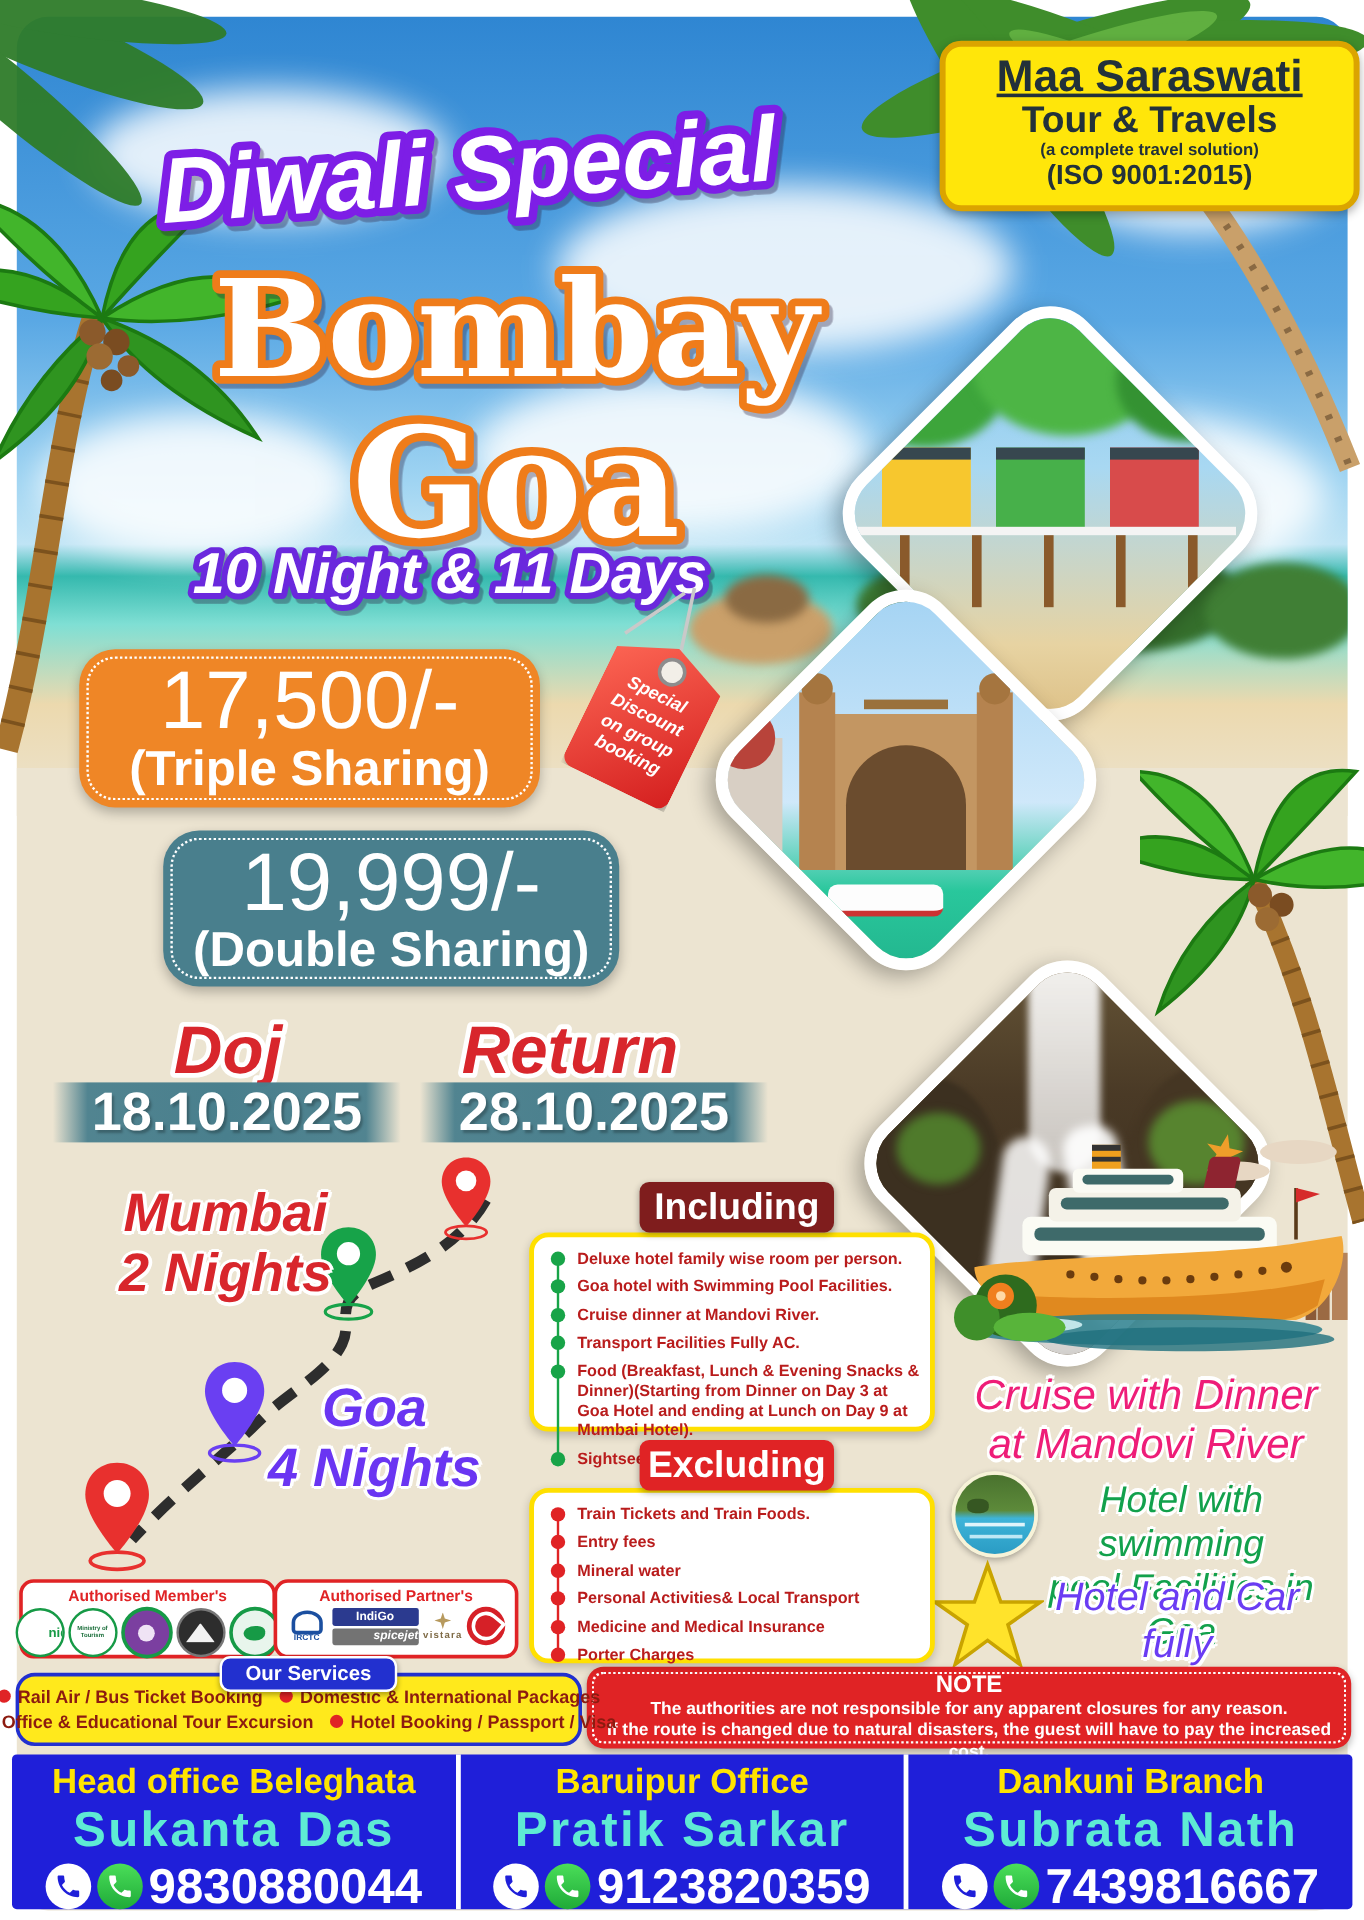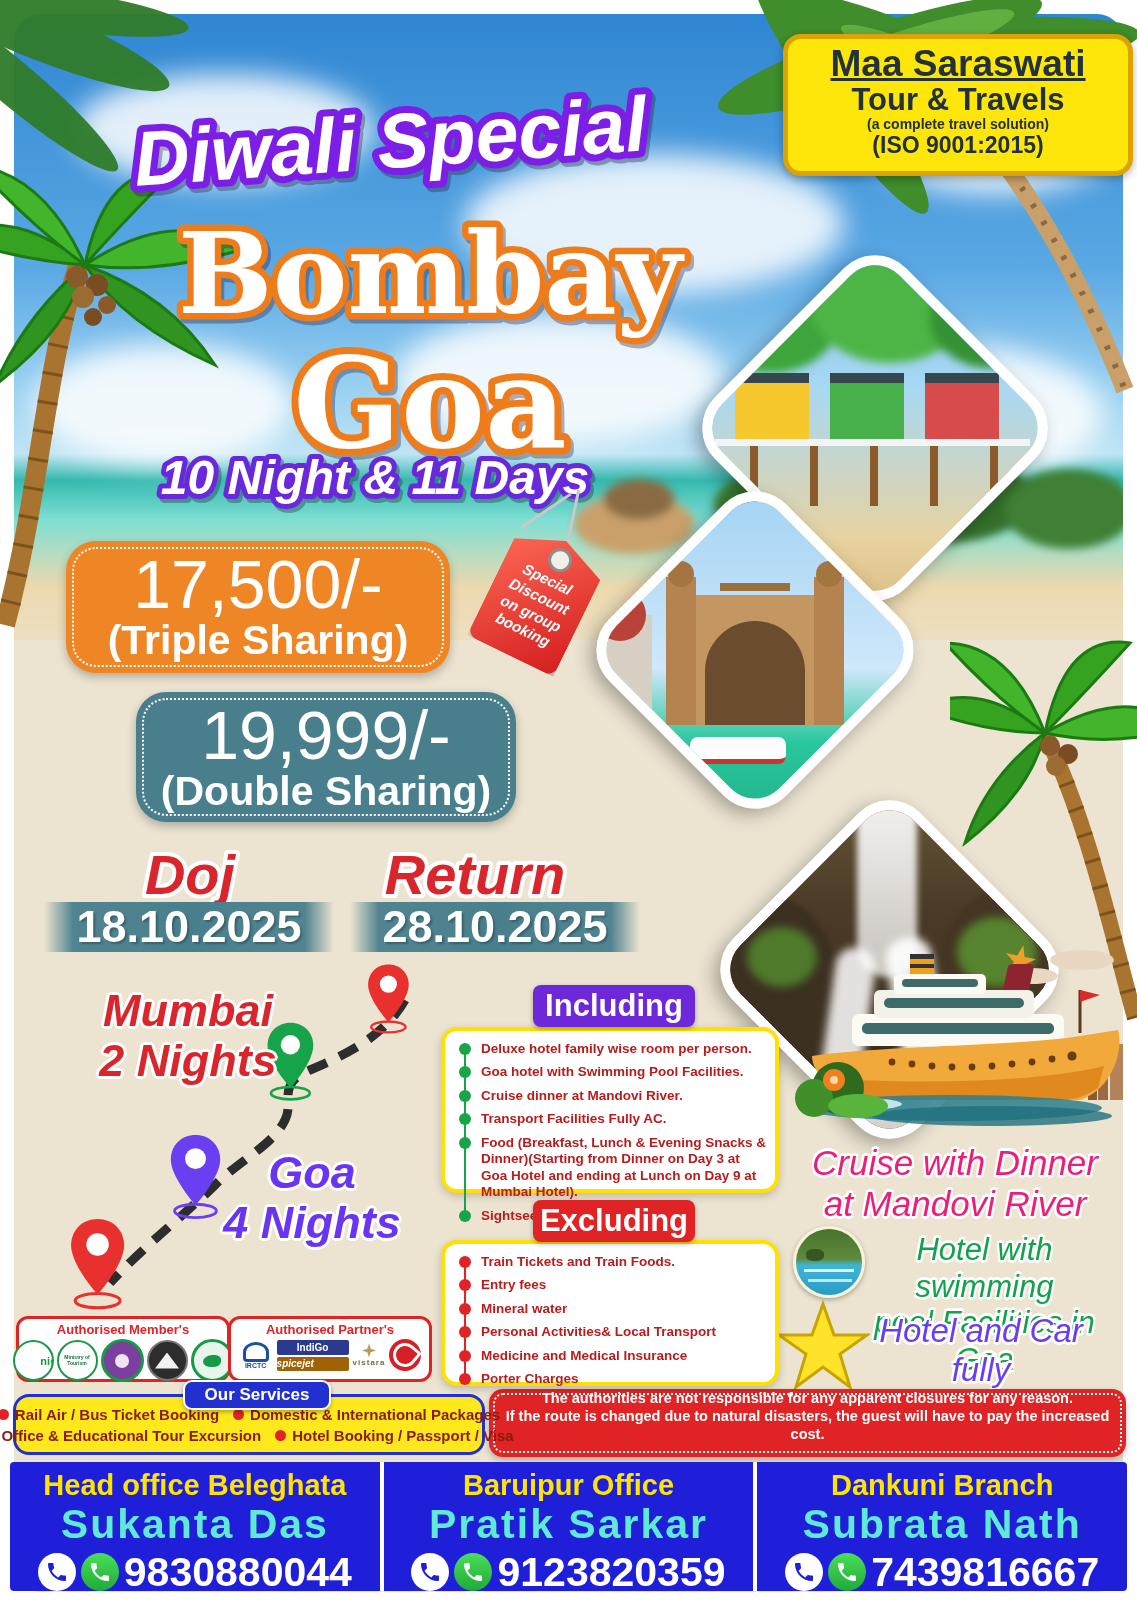--- a/index.html
+++ b/index.html
@@ -282,21 +282,21 @@
   </svg>
   <div class="abs route-label" style="left:88px;top:986px;width:200px;font-size:45px;color:#d8262c;">
     <div>Mumbai</div>
     <div>2 Nights</div>
   </div>
   <div class="abs route-label" style="left:222px;top:1148px;width:180px;font-size:45px;color:#6a35f2;">
     <div>Goa</div>
     <div>4 Nights</div>
   </div>
 
-  <div class="abs sec-head" style="left:533px;top:985px;width:162px;background:#6d28d9;">
+  <div class="abs sec-head" style="left:533px;top:985px;width:162px;background:#7f1d1d;">
     <span>Including</span>
   </div>
   <div class="abs listbox" style="left:441px;top:1027px;width:330px;height:158px;--dot:#18a448;">
     <ul>
       <li>Deluxe hotel family wise room per person.</li>
       <li>Goa hotel with Swimming Pool Facilities.</li>
       <li>Cruise dinner at Mandovi River.</li>
       <li>Transport Facilities Fully AC.</li>
       <li>Food (Breakfast, Lunch &amp; Evening Snacks &amp; Dinner)(Starting from Dinner on Day 3 at Goa Hotel and ending at Lunch on Day 9 at Mumbai Hotel).</li>
       <li>Sightseeing according to plan.</li>
@@ -411,21 +411,21 @@
 
   <div class="abs certbox" style="left:228px;top:1316px;width:198px;height:60px;">
     <div class="ttl">Authorised Partner's</div>
     <div class="logorow" style="gap:4px;">
       <div style="width:34px;text-align:center;">
         <div style="width:20px;height:14px;margin:0 auto;border:3px solid #1b4fa0;border-radius:50% 50% 4px 4px;"></div>
         <div style="font-size:7px;font-weight:bold;color:#1b4fa0;">IRCTC</div>
       </div>
       <div>
         <div style="width:72px;height:15px;background:#2b3a8f;color:#fff;font-size:10px;font-weight:bold;text-align:center;line-height:15px;border-radius:2px;">IndiGo</div>
-        <div style="width:72px;height:14px;background:#a16207;color:#fff;font-size:10px;font-weight:bold;font-style:italic;text-align:left;line-height:14px;border-radius:2px;margin-top:2px;">spicejet</div>
+        <div style="width:72px;height:14px;background:#737373;color:#fff;font-size:10px;font-weight:bold;font-style:italic;text-align:right;line-height:14px;border-radius:2px;margin-top:2px;">spicejet</div>
       </div>
       <div style="text-align:center;">
         <div style="width:14px;height:14px;margin:0 auto;background:#b79a5e;clip-path:polygon(50% 0,62% 38%,100% 50%,62% 62%,50% 100%,38% 62%,0 50%,38% 38%);"></div>
         <div style="font-size:8px;font-weight:bold;color:#7e6a45;letter-spacing:1px;">vistara</div>
       </div>
       <div class="circlogo" style="width:32px;height:32px;background:#d62027;">
         <div style="width:18px;height:18px;border:3px solid #fff;border-radius:50% 0 50% 50%;transform:rotate(40deg);"></div>
       </div>
     </div>
   </div>
@@ -439,20 +439,21 @@
       <span class="svcitem">Domestic &amp; International Packages</span>
     </div>
     <div class="svcrow">
       <span class="svcitem">Office &amp; Educational Tour Excursion</span>
       <span class="svcitem">Hotel Booking / Passport / Visa</span>
     </div>
   </div>
 
   <div class="abs note" style="left:489px;top:1389px;width:637px;height:68px;">
     <div class="in"></div>
+    <div class="nt">NOTE</div>
     <div class="nl">The authorities are not responsible for any apparent closures for any reason.</div>
     <div class="nl">If the route is changed due to natural disasters, the guest will have to pay the increased cost.</div>
   </div>
 
   <div class="abs footer">
     <div class="fcol">
       <div class="f-office">Head office Beleghata</div>
       <div class="f-name">Sukanta Das</div>
       <div class="f-phone">
         <span class="ic ic-call">

